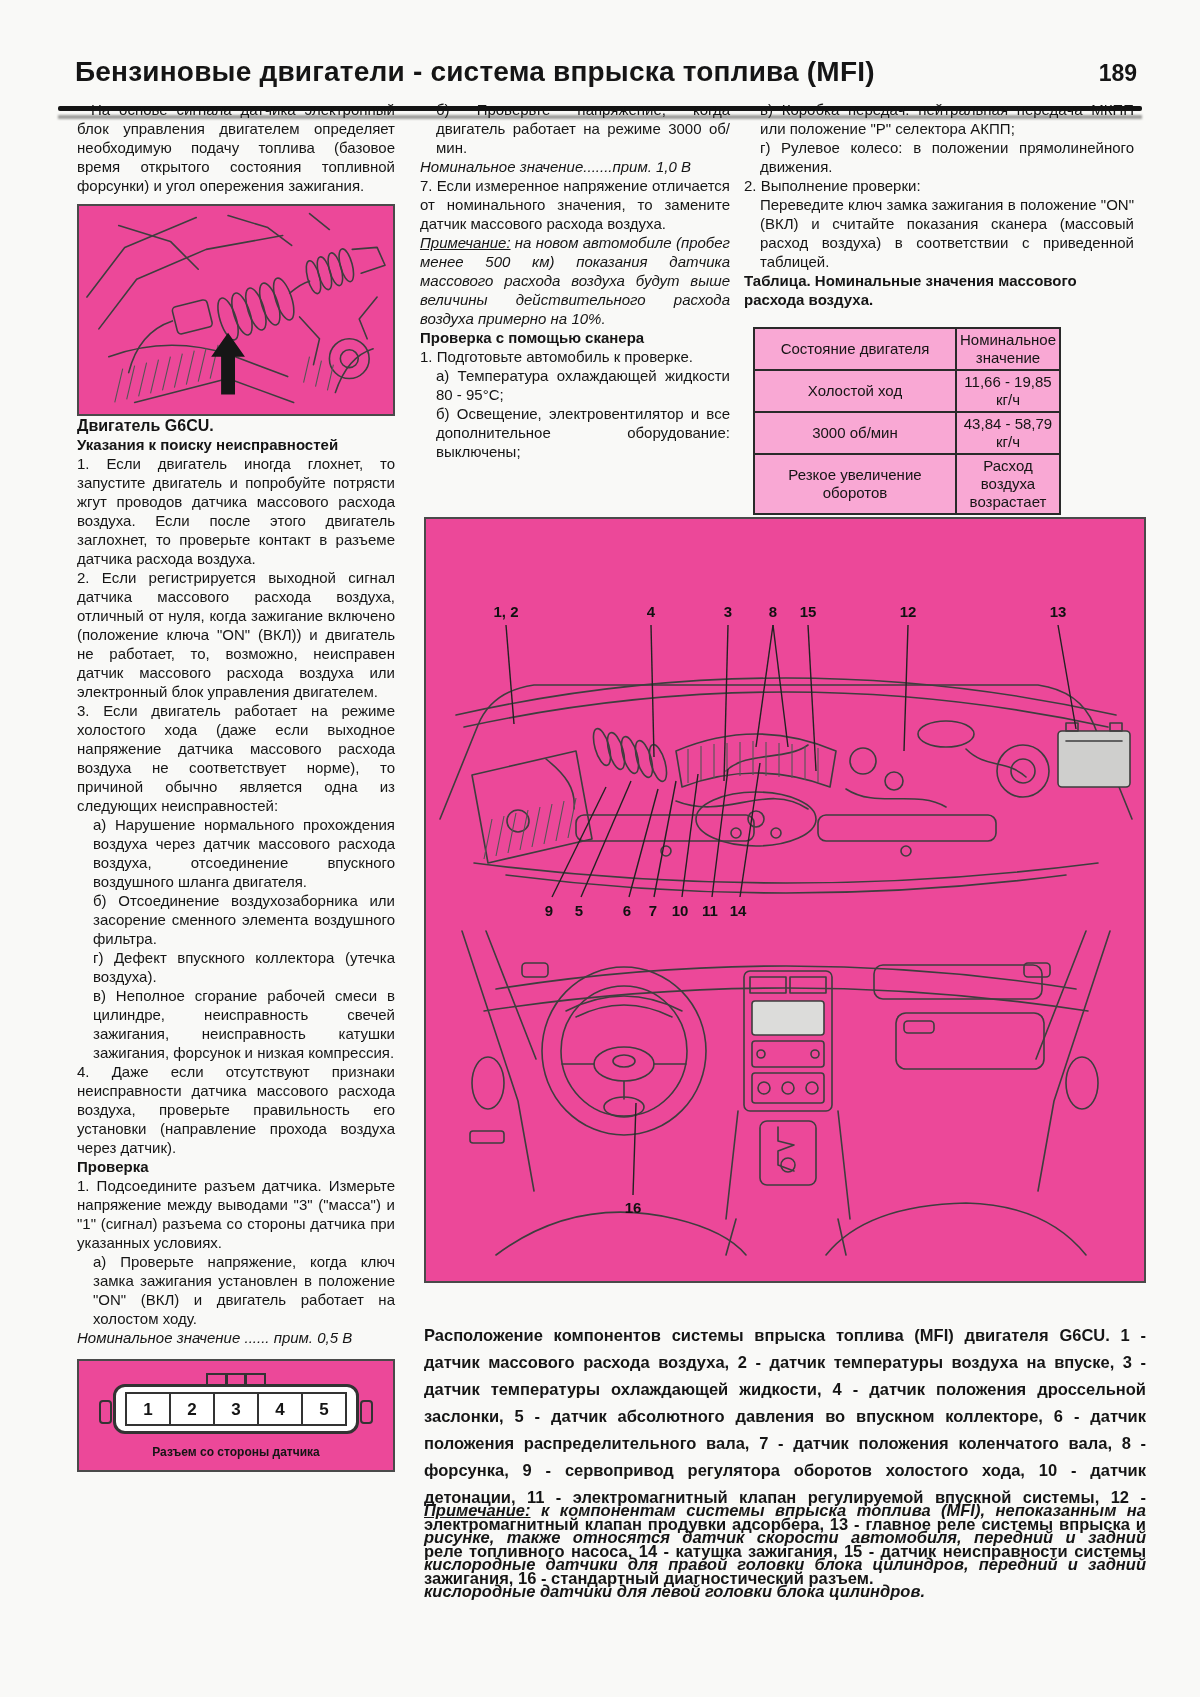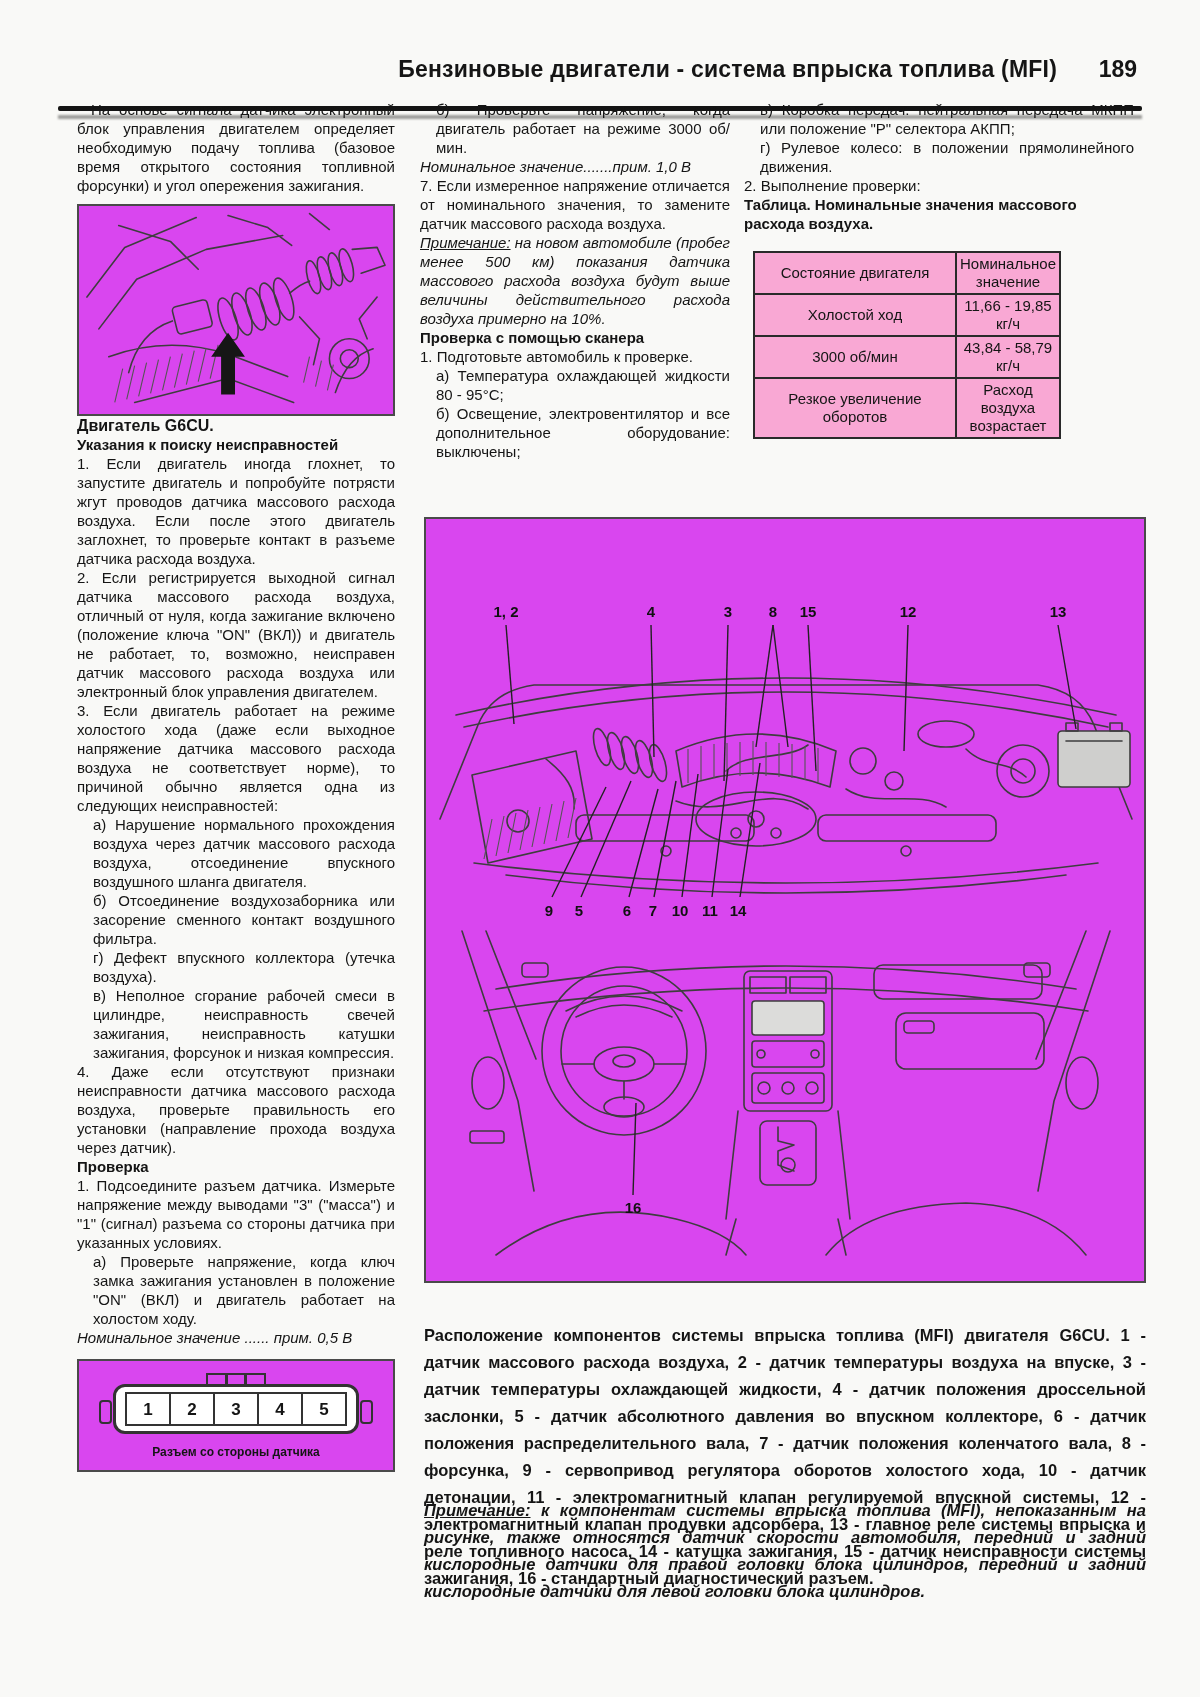--- a/index.html
+++ b/index.html
@@ -1,34 +1,34 @@
 <!DOCTYPE html>
 <html><head>
 <meta charset="utf-8">
 <style>
   html,body{margin:0;padding:0;background:#e8e8e6;}
   .page{position:relative;width:1200px;height:1697px;background:#f9f9f7;
         font-family:"Liberation Sans",sans-serif;color:#151515;overflow:hidden;}
   
   .hdr{position:absolute;left:75px;top:56px;width:1062px;display:flex;align-items:baseline;}
-  .hdr-title{flex:1;text-align:right;font-weight:bold;font-size:23px;letter-spacing:0.2px;}
+  .hdr-title{flex:1;text-align:left;font-weight:bold;font-size:28px;letter-spacing:0.2px;}
   .hdr-num{width:80px;text-align:right;font-weight:bold;font-size:23px;}
   .rule1{position:absolute;left:58px;top:106px;width:1084px;height:5px;background:#141414;border-radius:2px;}
   .rule2{position:absolute;left:58px;top:115px;width:1084px;height:4px;background:#9c9c9a;filter:blur(1.3px);}
   
   .col{position:absolute;font-size:15px;line-height:19px;text-align:justify;}
   .col p{margin:0;}
   .indent{text-indent:14px;}
   .sub{padding-left:16px;}
   .h{font-weight:bold;margin-top:11px;text-align:left;}
   .it{font-style:italic;}
   .mt4{margin-top:4px;}
   .note-lbl{text-decoration:underline;}
   
-  .figbox{border:2px solid #4a4a4a;background:#d946ef;}
+  .figbox{border:2px solid #4a4a4a;background:#ec4899;}
   .fig-engine{margin-top:9px;height:208px;}
   .fig-engine svg{display:block;width:100%;height:100%;}
   .fig-cap{font-weight:bold;font-size:16px;margin-top:6px;text-align:left;}
   
   .fig-conn{margin-top:12px;padding:12px 0 8px;text-align:center;}
   .conn{display:inline-block;position:relative;padding:0 16px;}
   .conn-tab{width:56px;height:9px;border:2px solid #333;border-bottom:none;margin:0 auto;
             background:linear-gradient(90deg,transparent 30%,#333 30%,#333 36%,transparent 36%,transparent 64%,#333 64%,#333 70%,transparent 70%);}
   .conn-body{border:3px solid #333;border-radius:12px;padding:5px 9px;display:flex;align-items:center;background:#fff;}
   .conn-ear{position:absolute;top:50%;margin-top:-4px;width:9px;height:20px;border:2px solid #333;border-radius:4px;}
@@ -107,21 +107,21 @@
         <polygon points="150,126 167,150 157,150 157,188 143,188 143,150 133,150" fill="#161616"></polygon>
       </svg>
     </div>
     <p class="fig-cap">Двигатель G6CU.</p>
 
     <p class="h">Указания к поиску неисправностей</p>
     <p>1. Если двигатель иногда глохнет, то запустите двигатель и попробуйте потрясти жгут проводов датчика массового расхода воздуха. Если после этого двигатель заглохнет, то проверьте контакт в разъеме датчика расхода воздуха.</p>
     <p>2. Если регистрируется выходной сигнал датчика массового расхода воздуха, отличный от нуля, когда зажигание включено (положение ключа "ON" (ВКЛ)) и двигатель не работает, то, возможно, неисправен датчик массового расхода воздуха или электронный блок управления двигателем.</p>
     <p>3. Если двигатель работает на режиме холостого хода (даже если выходное напряжение датчика массового расхода воздуха не соответствует норме), то причиной обычно является одна из следующих неисправностей:</p>
     <p class="sub">а) Нарушение нормального прохождения воздуха через датчик массового расхода воздуха, отсоединение впускного воздушного шланга двигателя.</p>
-    <p class="sub">б) Отсоединение воздухозаборника или засорение сменного контакт воздушного фильтра.</p>
+    <p class="sub">б) Отсоединение воздухозаборника или засорение сменного элемента воздушного фильтра.</p>
     <p class="sub">г) Дефект впускного коллектора (утечка воздуха).</p>
     <p class="sub">в) Неполное сгорание рабочей смеси в цилиндре, неисправность свечей зажигания, неисправность катушки зажигания, форсунок и низкая компрессия.</p>
     <p>4. Даже если отсутствуют признаки неисправности датчика массового расхода воздуха, проверьте правильность его установки (направление прохода воздуха через датчик).</p>
 
     <p class="h">Проверка</p>
     <p>1. Подсоедините разъем датчика. Измерьте напряжение между выводами "3" ("масса") и "1" (сигнал) разъема со стороны датчика при указанных условиях.</p>
     <p class="sub">а) Проверьте напряжение, когда ключ замка зажигания установлен в положение "ON" (ВКЛ) и двигатель работает на холостом ходу.</p>
     <p class="it mt4">Номинальное значение ...... прим. 0,5 В</p>
 
     <div class="figbox fig-conn">
@@ -149,20 +149,21 @@
     <p class="h">Проверка с помощью сканера</p>
     <p>1. Подготовьте автомобиль к проверке.</p>
     <p class="sub">а) Температура охлаждающей жидкости 80 - 95°С;</p>
     <p class="sub">б) Освещение, электровентилятор и все дополнительное оборудование: выключены;</p>
   </div>
 
   <div class="col" style="left:744px;top:100px;width:390px;">
     <p class="sub">в) Коробка передач: нейтральная передача МКПП или положение "Р" селектора АКПП;</p>
     <p class="sub">г) Рулевое колесо: в положении прямолинейного движения.</p>
     <p>2. Выполнение проверки:</p>
+    <p class="sub">Переведите ключ замка зажигания в положение "ON" (ВКЛ) и считайте показания сканера (массовый расход воздуха) в соответствии с приведенной таблицей.</p>
     <p class="h tbl-title">Таблица. Номинальные значения массового расхода воздуха.</p>
     <table class="tbl">
       <tbody>
           <tr>
         <th class="c1">Состояние двигателя</th>
         <th>Номинальное значение</th>
       </tr>
       <tr>
         <td>Холостой ход</td>
         <td>11,66 - 19,85 кг/ч</td>

